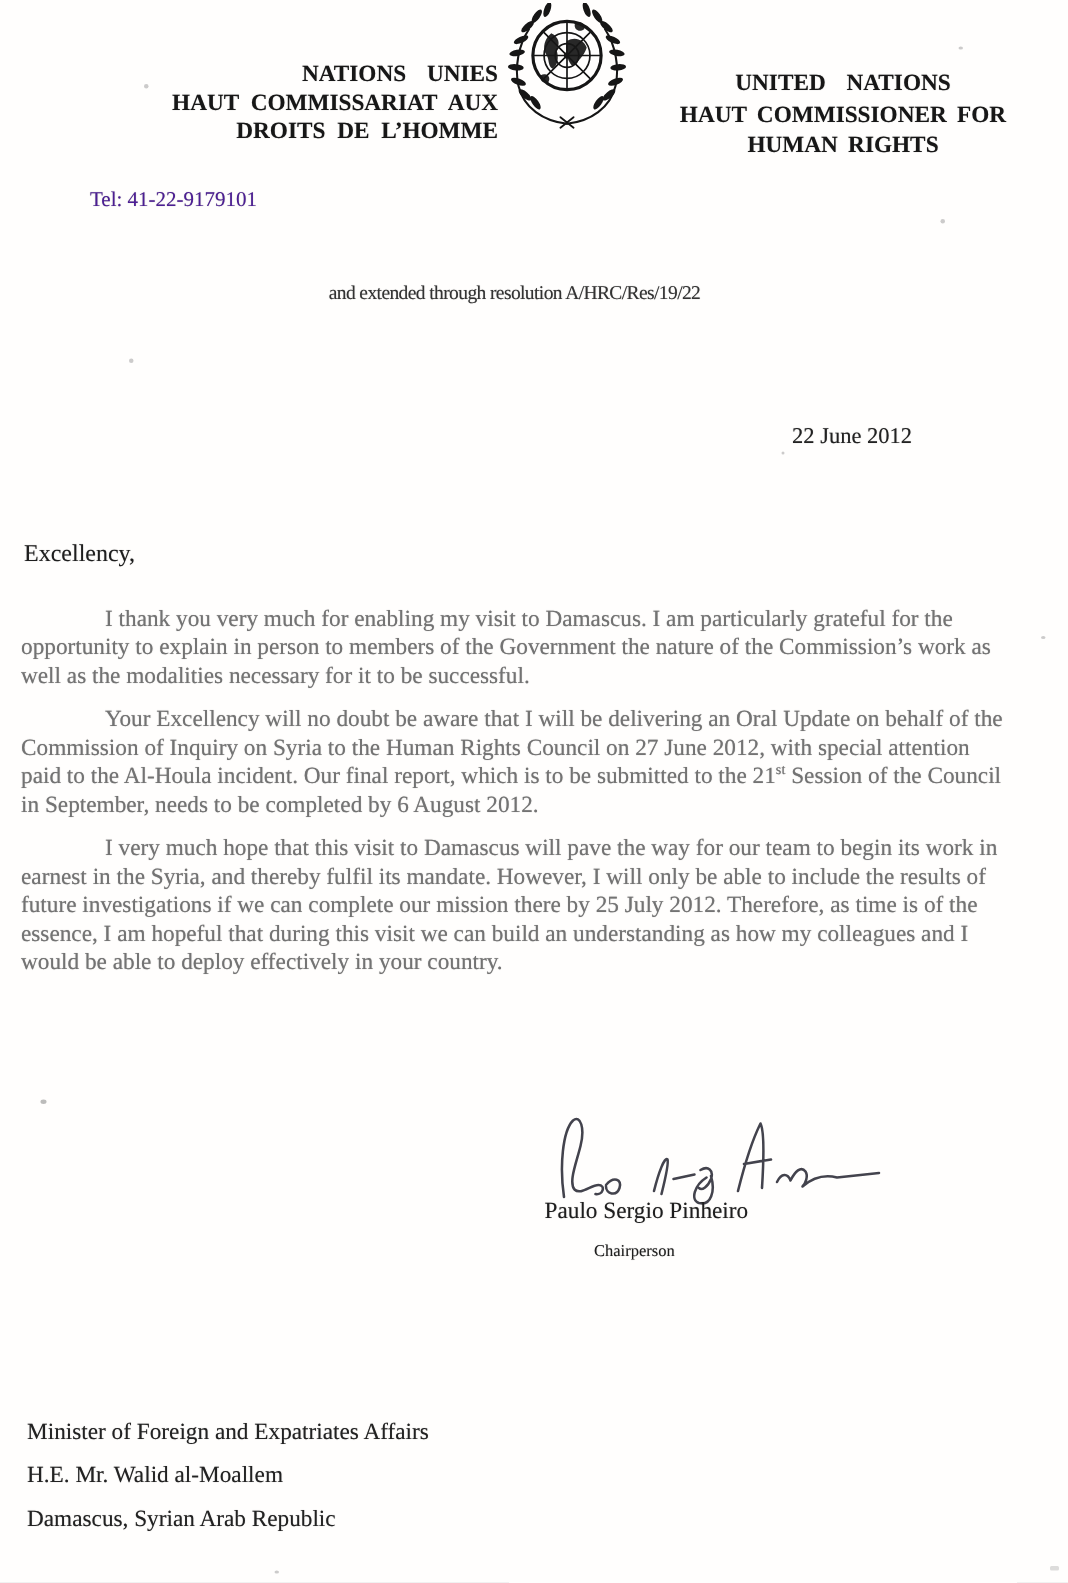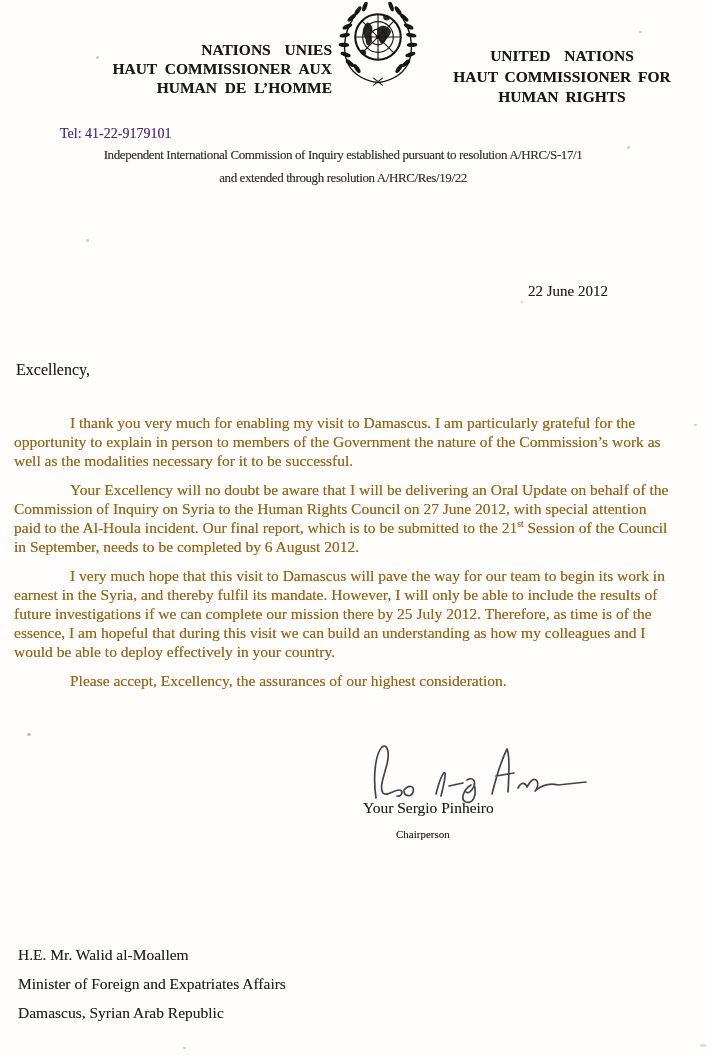--- a/index.html
+++ b/index.html
@@ -18,43 +18,43 @@
   
   .hdr-fr{left:40px;top:40px;width:292px;text-align:right;
     font-weight:bold;font-size:15.5px;line-height:19px;word-spacing:4px;color:#171717;}
   .hdr-en{left:437px;top:46px;width:250px;text-align:center;
     font-weight:bold;font-size:15.5px;line-height:20.5px;word-spacing:3px;color:#171717;}
   .wide{word-spacing:10px;}
   .emblem{left:333px;top:2px;width:90px;height:84px;}
   .tel{left:60px;top:126px;width:626px;text-align:left;font-size:14px;color:#4c1d95;}
   .comm{left:0;top:147px;width:686px;text-align:center;font-size:13px;
     letter-spacing:-0.4px;color:#333;}
-  .comm2{top:170px;}
+  .comm2{top:187px;}
   
   .date{left:528px;top:283px;font-size:15px;color:#222;}
   .salutation{left:16px;top:361px;font-size:16px;}
-  .body{left:14px;top:413px;width:662px;font-size:15.5px;line-height:19px;color:#a16207;}
+  .body{left:14px;top:403px;width:662px;font-size:15.5px;line-height:19px;color:#737373;}
   .body p{margin:0 0 10px 0;text-indent:56px;}
   sup{font-size:9.5px;line-height:0;vertical-align:super;}
   .signature{left:366px;top:740px;width:228px;height:66px;}
   .sig-name{left:363px;top:799px;font-size:15.5px;}
   .sig-title{left:396px;top:828px;font-size:11px;}
   .recipient{left:18px;top:940px;font-size:15.5px;line-height:29px;color:#222;}
   
   .speck{position:absolute;background:#8f8f8f;border-radius:50%;opacity:.45;}
 </style>
 </head>
 <body>
 
 <div class="page">
 
   <div class="abs hdr-fr">
     <div class="wide">NATIONS UNIES</div>
-    <div>HAUT COMMISSIONER AUX</div>
-    <div>HUMAN DE L’HOMME</div>
+    <div>HAUT COMMISSARIAT AUX</div>
+    <div>DROITS DE L’HOMME</div>
   </div>
 
   <svg class="abs emblem" viewBox="0 0 100 96" xmlns="http://www.w3.org/2000/svg">
     <g stroke="#161616" fill="none" stroke-linecap="round">
 
       <circle cx="50" cy="40" r="26" stroke-width="2.4"></circle>
       <circle cx="50" cy="40" r="17.5" stroke-width="1.3"></circle>
       <circle cx="50" cy="40" r="9" stroke-width="1.3"></circle>
       <path stroke-width="1.3" d="M24,40 L76,40 M50,14 L50,66 M31.6,21.6 L68.4,58.4 M68.4,21.6 L31.6,58.4"></path>
 
@@ -97,52 +97,50 @@
   </svg>
 
   <div class="abs hdr-en">
     <div class="wide">UNITED NATIONS</div>
     <div>HAUT COMMISSIONER FOR</div>
     <div>HUMAN RIGHTS</div>
   </div>
 
   <div class="abs tel">Tel: 41-22-9179101</div>
 
-  <div class="abs comm">Independent International Commission of Inquiry established pursuant to resolution A/HRC/S-17/1</div>
   <div class="abs comm comm2">and extended through resolution A/HRC/Res/19/22</div>
 
   <div class="abs date">22 June 2012</div>
 
   <div class="abs salutation">Excellency,</div>
 
   <div class="abs body">
     <p>I thank you very much for enabling my visit to Damascus.  I am particularly grateful for the opportunity to explain in person to members of the Government the nature of the Commission’s work as well as the modalities necessary for it to be successful.</p>
     <p><span>Your Excellency will no doubt be aware that I will be delivering an Oral Update on behalf of the Commission of Inquiry on Syria to the Human Rights Council on 27 June 2012, with special attention paid to the Al-Houla incident.  Our final report, which is to be submitted to the 21</span><sup>st</sup><span> Session of the Council in September, needs to be completed by 6 August 2012.</span></p>
     <p>I very much hope that this visit to Damascus will pave the way for our team to begin its work in earnest in the Syria, and thereby fulfil its mandate.  However, I will only be able to include the results of future investigations if we can complete our mission there by 25 July 2012.  Therefore, as time is of the essence, I am hopeful that during this visit we can build an understanding as how my colleagues and I would be able to deploy effectively in your country.</p>
-    <p>Please accept, Excellency, the assurances of our highest consideration.</p>
   </div>
 
   <svg class="abs signature" viewBox="0 0 228 66" xmlns="http://www.w3.org/2000/svg">
     <g stroke="#2a2a35" stroke-width="1.7" fill="none" stroke-linecap="round" stroke-linejoin="round" opacity="0.88">
       <path d="M10,58 C7,38 9,14 16,7 C21,3 24,12 21,24 C18,36 13,48 17,53 C21,57 28,50 33,50 C38,50 36,57 31,56"></path>
       <path d="M38,50 C43,44 49,46 47,52 C45,58 38,56 38,51"></path>
       <path d="M70,54 C73,42 77,31 79,33 C80,36 77,48 75,56"></path>
       <path d="M83,46 L97,43"></path>
       <path d="M101,40 C106,37 110,40 108,46 C106,51 102,54 100,52 M108,44 C111,54 108,64 100,62 C94,60 97,50 105,45"></path>
       <path d="M126,54 C130,38 136,19 141,9 C144,15 143,36 142,52 M130,36 L148,33"></path>
       <path d="M152,48 C155,42 159,42 161,47 C164,41 168,37 171,41 C173,44 171,49 169,51 C176,45 184,43 192,45 L220,42"></path>
     </g>
   </svg>
 
-  <div class="abs sig-name">Your Sergio Pinheiro</div>
+  <div class="abs sig-name">Paulo Sergio Pinheiro</div>
   <div class="abs sig-title">Chairperson</div>
 
   <div class="abs recipient">
+    <div>Minister of Foreign and Expatriates Affairs</div>
     <div>H.E. Mr. Walid al-Moallem</div>
-    <div>Minister of Foreign and Expatriates Affairs</div>
     <div>Damascus, Syrian Arab Republic</div>
   </div>
 
   <div class="speck" style="left:96px;top:56px;width:3px;height:3px;"></div>
   <div class="speck" style="left:639px;top:31px;width:3px;height:2px;"></div>
   <div class="speck" style="left:627px;top:146px;width:3px;height:3px;"></div>
   <div class="speck" style="left:86px;top:239px;width:3px;height:3px;"></div>
   <div class="speck" style="left:521px;top:301px;width:2px;height:2px;"></div>
   <div class="speck" style="left:27px;top:733px;width:4px;height:3px;opacity:.6;"></div>
   <div class="speck" style="left:694px;top:424px;width:3px;height:2px;"></div>

